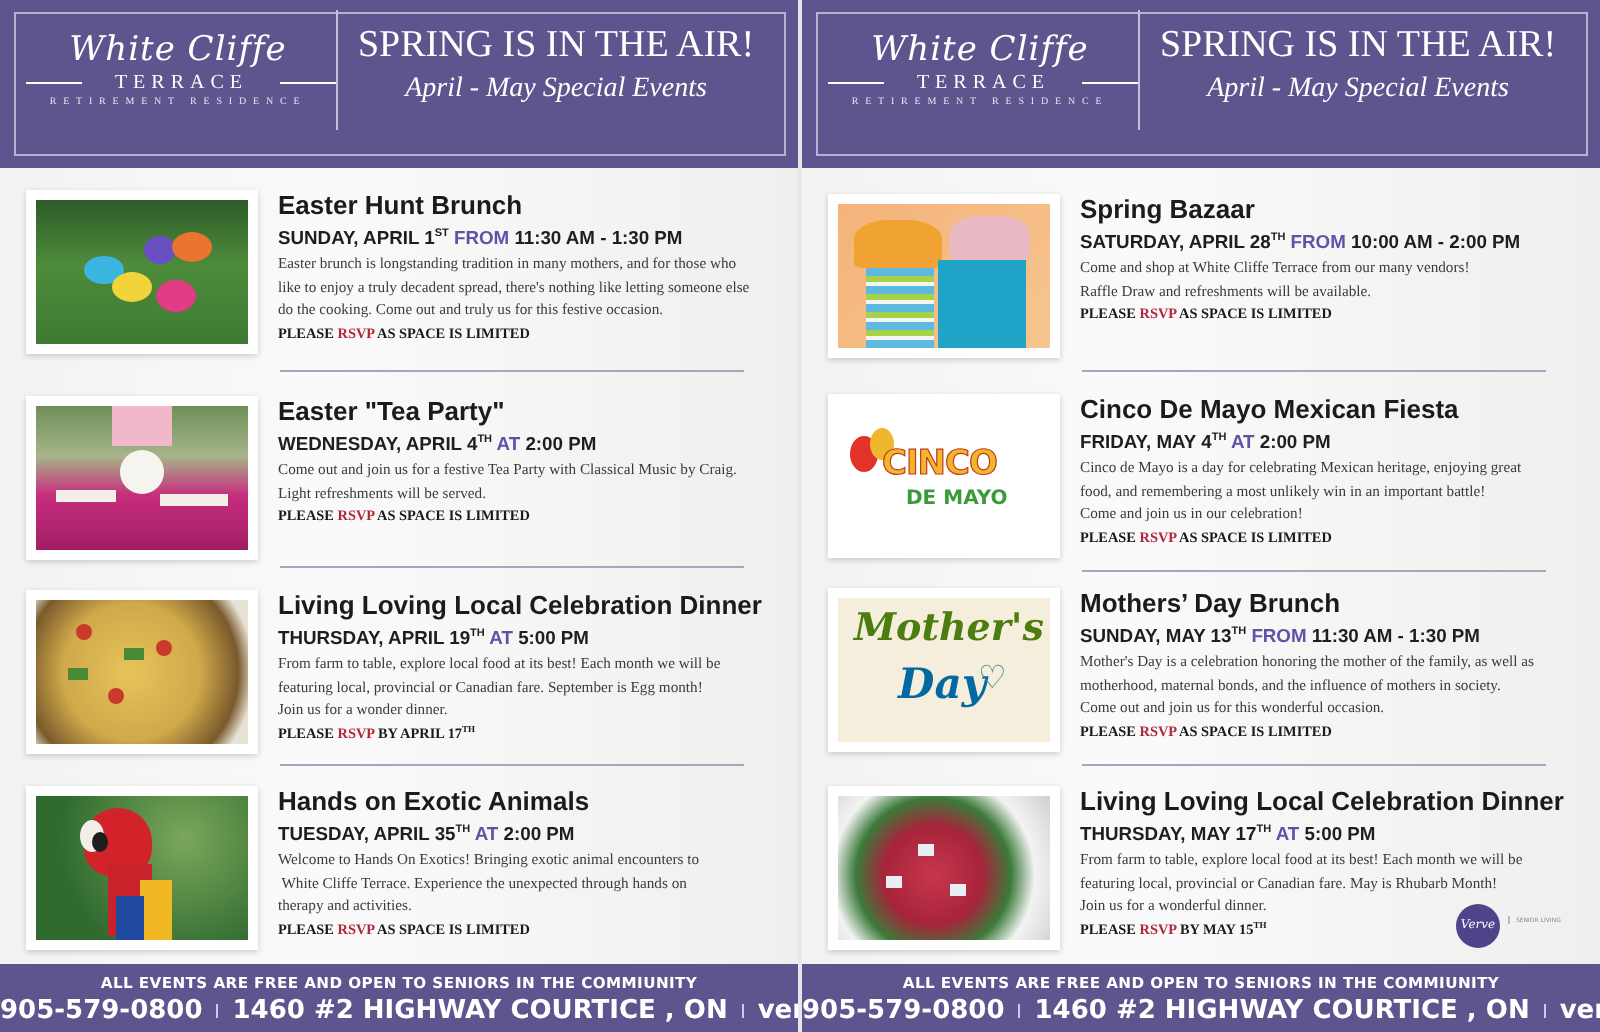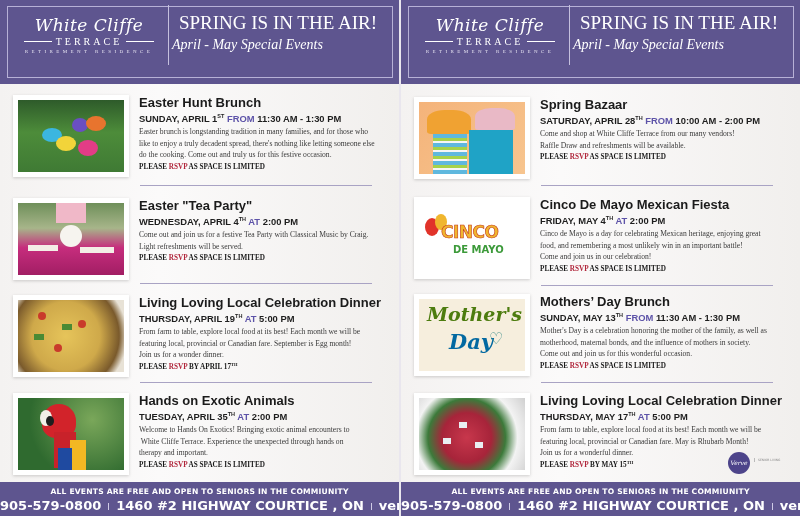--- a/index.html
+++ b/index.html
@@ -22,31 +22,31 @@
     position: absolute; top: 6px; left: 7px; width: 386px; height: 72px;
     border: 1px solid #b7b1d6;
   }
   .logo { position: absolute; left: 10px; top: 10px; width: 158px; height: 56px; color: #fff; text-align: center; }
   .logo-main {
     font-family: "DejaVu Serif", serif; font-style: italic; font-size: 17px; letter-spacing: 0.5px;
     line-height: 22px; margin-top: 4px; white-space: nowrap;
   }
   .logo-sub {
     font-family: "Liberation Serif", serif; font-size: 10px; letter-spacing: 3px; line-height: 11px;
-    display: flex; align-items: center; justify-content: center; gap: 4px;
+    display: flex; align-items: center; justify-content: flex-end; gap: 16px;
   }
   .logo-sub .rule { display: inline-block; width: 28px; height: 1px; background: #fff; }
   .logo-tag { font-family: "Liberation Serif", serif; font-size: 5px; letter-spacing: 3.4px; line-height: 9px; color: #e6e3f2; }
   .header-divider { position: absolute; left: 168px; top: 5px; width: 1px; height: 60px; background: #c5c0de; }
   .headline {
     position: absolute; left: 172px; top: 12px; width: 212px; text-align: center; color: #fff;
     font-family: "Liberation Serif", serif; font-size: 19px; line-height: 22px; white-space: nowrap;
   }
   .subhead {
-    position: absolute; left: 172px; top: 37px; width: 212px; text-align: left; color: #fff;
+    position: absolute; left: 172px; top: 37px; width: 212px; text-align: center; color: #fff;
     font-family: "Liberation Serif", serif; font-style: italic; font-size: 14px; line-height: 16px; white-space: nowrap;
   }
 
   .event { position: absolute; left: 0; width: 399px; height: 96px; }
   .photo {
     position: absolute; left: 13px; top: 0; width: 116px; height: 82px;
     background: #fff; padding: 5px; box-shadow: 0 1px 3px rgba(0,0,0,0.18);
   }
   .photo .pic { width: 100%; height: 100%; position: relative; overflow: hidden; }
   .ev-body { position: absolute; left: 139px; top: 0; width: 258px; }
@@ -115,21 +115,21 @@
         <div class="egg" style="left:38px;top:36px;width:20px;height:15px;background:#f2d43a;"></div>
         <div class="egg" style="left:54px;top:18px;width:16px;height:14px;background:#6a4fc2;"></div>
         <div class="egg" style="left:68px;top:16px;width:20px;height:15px;background:#e8742e;"></div>
         <div class="egg" style="left:60px;top:40px;width:20px;height:16px;background:#e33c86;"></div>
       </div>
     </div>
     <div class="ev-body">
       <div class="ev-title">Easter Hunt Brunch</div>
       <div class="ev-when"><span>SUNDAY, APRIL 1</span><sup>ST</sup> <span class="conn">FROM</span> <span>11:30 AM - 1:30 PM</span></div>
       <div class="ev-desc">
-        <span>Easter brunch is longstanding tradition in many families, and for those who</span>
+        <span>Easter brunch is longstanding tradition in many mothers, and for those who</span>
         <span>like to enjoy a truly decadent spread, there's nothing like letting someone else</span>
         <span>do the cooking. Come out and truly us for this festive occasion.</span>
       </div>
       <div class="ev-rsvp"><span>PLEASE</span> <span class="rsvp">RSVP</span> <span>AS SPACE IS LIMITED</span></div>
     </div>
   </div>
   <div class="divider" style="top:185px"></div>
 
   <div class="event" style="top:198px">
     <div class="photo">
@@ -185,21 +185,21 @@
         <div style="position:absolute;left:52px;top:42px;width:16px;height:30px;background:#f2b823;"></div>
         <div style="position:absolute;left:40px;top:50px;width:14px;height:22px;background:#1f4aa0;"></div>
       </div>
     </div>
     <div class="ev-body">
       <div class="ev-title">Hands on Exotic Animals</div>
       <div class="ev-when"><span>TUESDAY, APRIL 35</span><sup>TH</sup> <span class="conn">AT</span> <span>2:00 PM</span></div>
       <div class="ev-desc">
         <span>Welcome to Hands On Exotics! Bringing exotic animal encounters to</span>
         <span style="white-space:pre"> White Cliffe Terrace. Experience the unexpected through hands on</span>
-        <span>therapy and important.</span>
+        <span>therapy and activities.</span>
       </div>
       <div class="ev-rsvp"><span>PLEASE</span> <span class="rsvp">RSVP</span> <span>AS SPACE IS LIMITED</span></div>
     </div>
   </div>
 
   <div class="footer">
     <div class="f1">ALL EVENTS ARE FREE AND OPEN TO SENIORS IN THE COMMIUNITY</div>
     <div class="f2"><span>905-579-0800</span><span class="sep"></span><span>1460 #2 HIGHWAY COURTICE , ON</span><span class="sep"></span><span>verveseniorliving.com</span></div>
   </div>
 </div>

